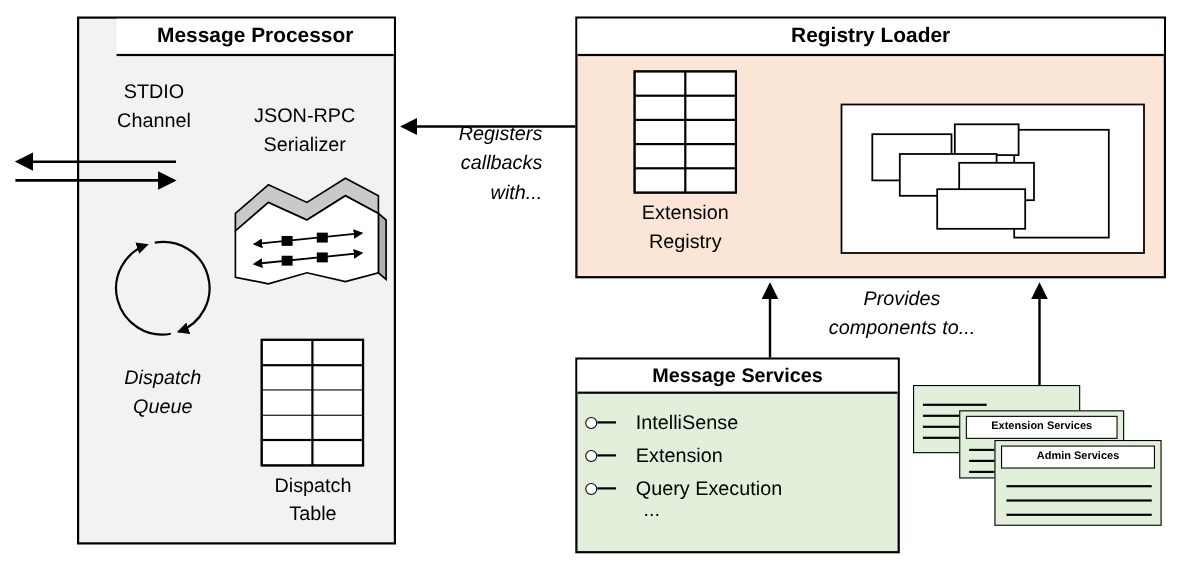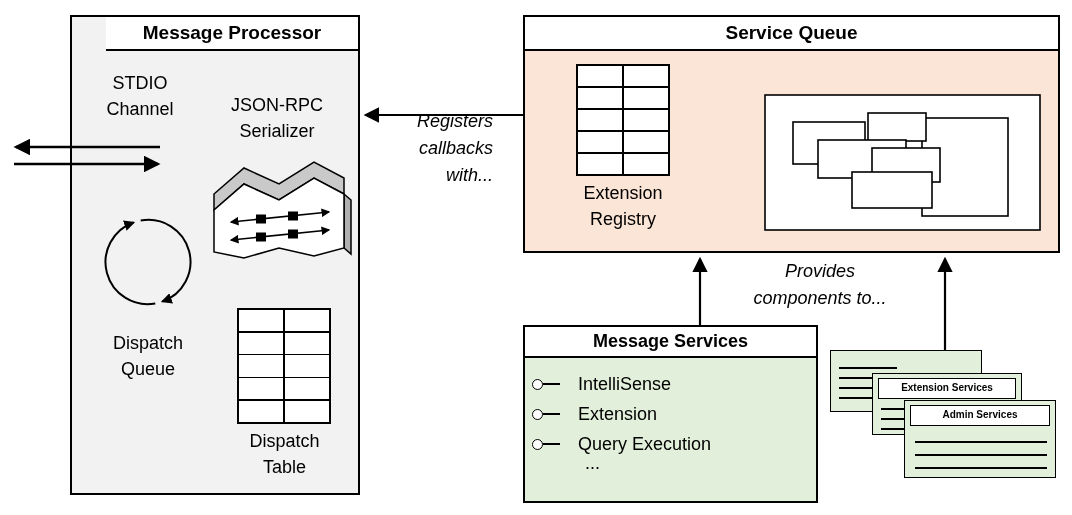--- a/index.html
+++ b/index.html
@@ -36,21 +36,21 @@
 </head>
 <body>
 
 <div id="canvas">
 
   <div class="box" style="left:70px; top:15px; width:290px; height:480px; background:var(--gray,#f2f2f2);padding-left:34px;">
     <div class="box-header">Message Processor</div>
   </div>
 
   <div class="box" style="left:523px; top:15px; width:537px; height:238px; background:var(--orange,#fbe5d6);">
-    <div class="box-header">Service Queue</div>
+    <div class="box-header">Registry Loader</div>
   </div>
 
   <div class="box" style="left:523px; top:325px; width:295px; height:178px; background:var(--green,#e2efda);">
     <div class="box-header sm">Message Services</div>
   </div>
 
   <div class="card" style="left:830px; top:350px; width:152px; height:62px;">
     <div class="hline" style="left:8px; top:16px; width:58px;"></div>
     <div class="hline" style="left:8px; top:26px; width:58px;"></div>
     <div class="hline" style="left:8px; top:36px; width:58px;"></div>
@@ -118,21 +118,21 @@
       <rect x="793" y="122" width="72" height="42"></rect>
       <rect x="868" y="113" width="58" height="28"></rect>
       <rect x="818" y="140" width="88" height="38"></rect>
       <rect x="872" y="148" width="68" height="34"></rect>
       <rect x="852" y="172" width="80" height="36"></rect>
     </g>
   </svg>
 
   <div class="lbl" style="left:85px; top:70px; width:110px;">STDIO Channel</div>
   <div class="lbl" style="left:222px; top:92px; width:110px;">JSON-RPC Serializer</div>
-  <div class="lbl" style="left:93px; top:330px; width:110px;">Dispatch Queue</div>
+  <div class="lbl" style="left:93px; top:330px; width:110px;font-style:italic;">Dispatch Queue</div>
 
   <div class="grid" style="left:237px; top:308px; width:94px; height:116px;">
     <div></div>
       <div></div>
       <div></div>
       <div></div>
       <div></div>
     <div></div>
       <div></div>
       <div></div>

